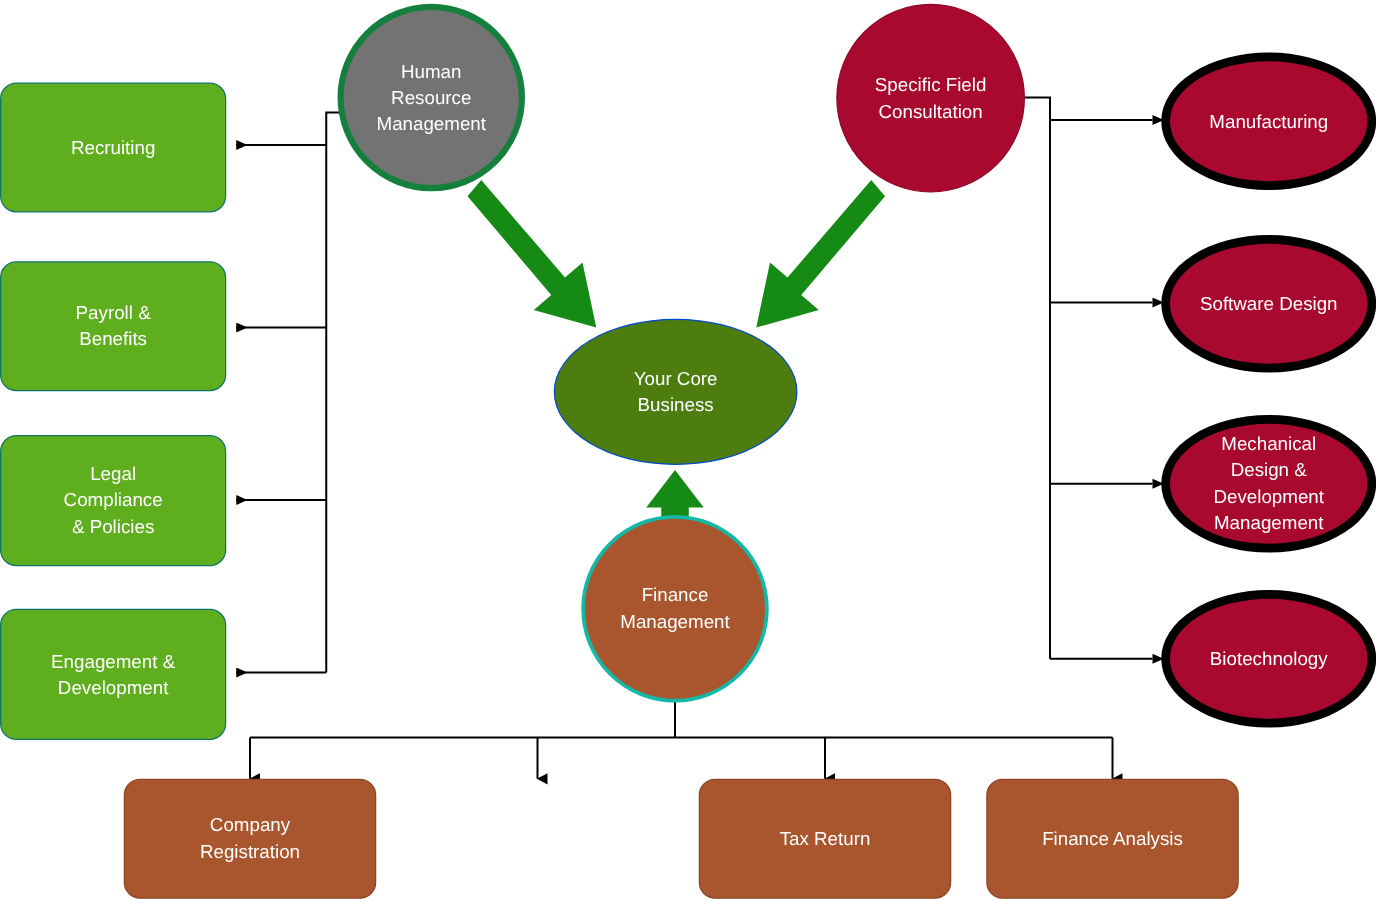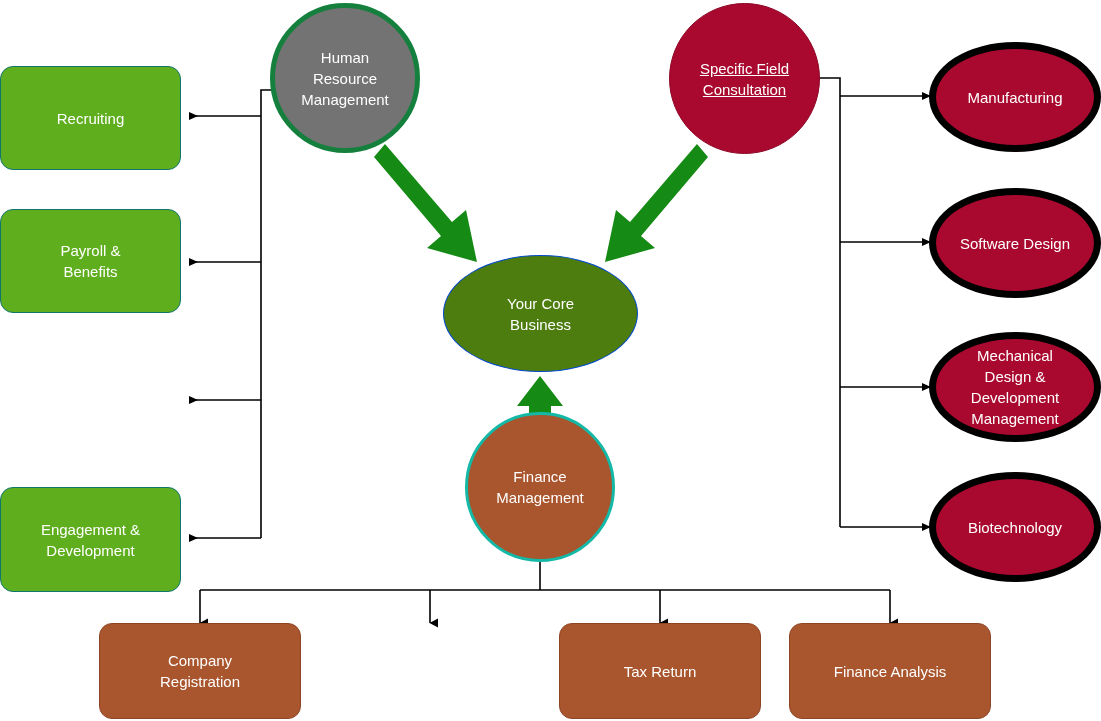--- a/index.html
+++ b/index.html
@@ -58,21 +58,20 @@
   
   .circle-green {
     background: #737373;
     border: 5px solid #15803d;
     border-radius: 50%;
   }
   .circle-red {
     background: #A9092E;
     border: 1px solid #8E0726;
     border-radius: 50%;
-    text-decoration: underline;
   }
   .circle-brown {
     background: #A9552D;
     border: 3px solid #14b8a6;
     border-radius: 50%;
   }
   
   .ellipse-red {
     background: #A9092E;
     border: 7px solid #000000;
@@ -137,20 +136,25 @@
     </g>
   </svg>
 
   <div class="node box-green" style="left:0px;  top:66px;  width:181px; height:104px;">
     <span>Recruiting</span>
   </div>
   <div class="node box-green" style="left:0px;  top:209px; width:181px; height:104px;">
     <span>Payroll &amp;
 Benefits</span>
   </div>
+  <div class="node box-green" style="left:0px;  top:348px; width:181px; height:105px;">
+    <span>Legal
+Compliance
+&amp; Policies</span>
+  </div>
   <div class="node box-green" style="left:0px;  top:487px; width:181px; height:105px;">
     <span>Engagement &amp;
 Development</span>
   </div>
 
   <div class="node circle-green" style="left:270px; top:3px; width:150px; height:150px;">
     <span>Human
 Resource
 Management</span>
   </div>

